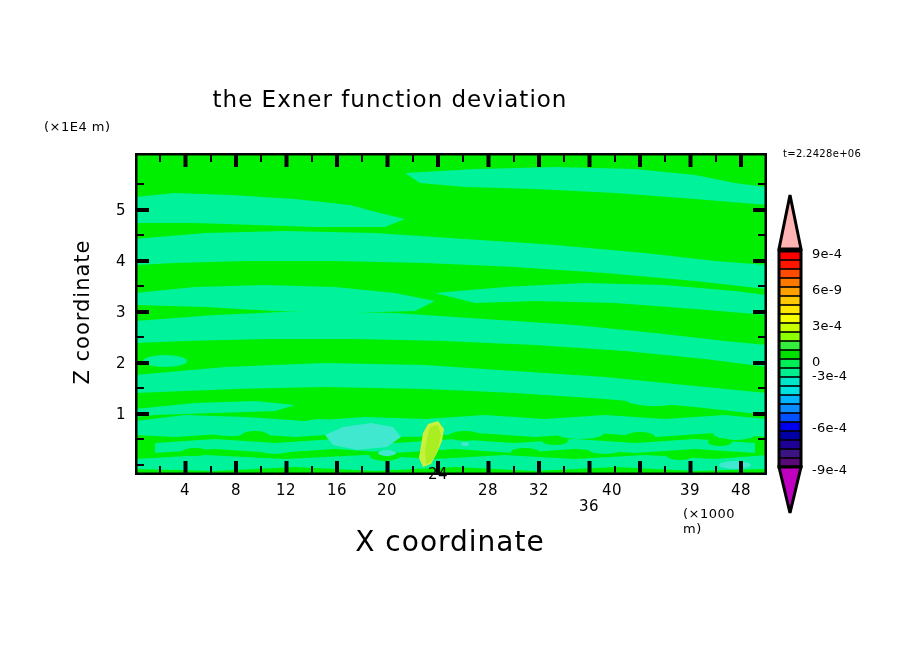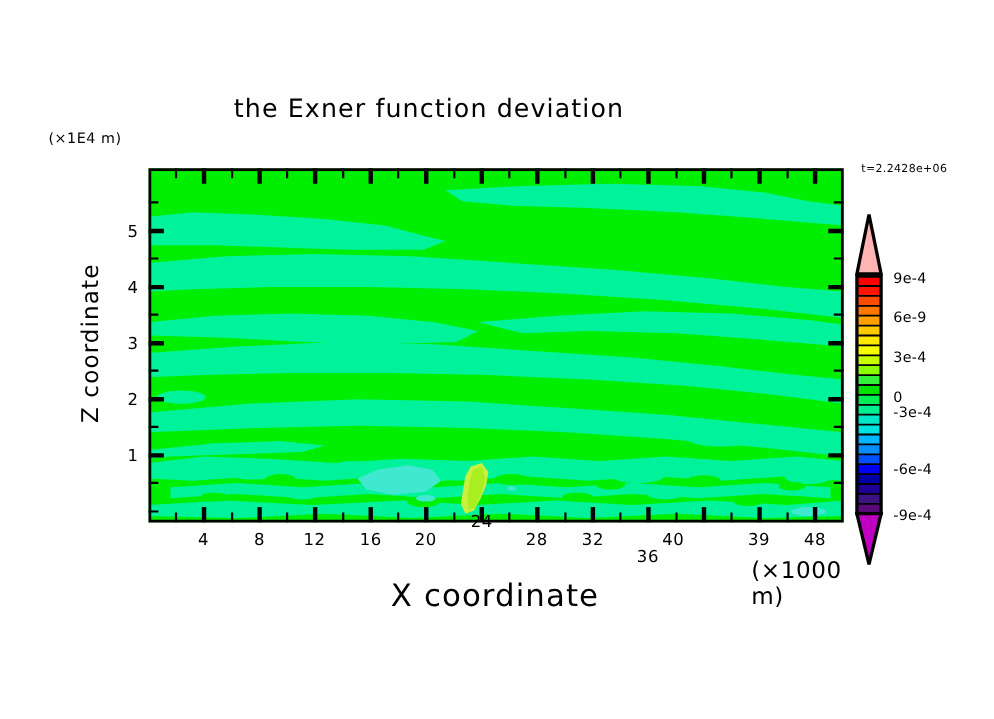--- a/index.html
+++ b/index.html
@@ -12,21 +12,21 @@
 
   #plot-title{
     position:absolute;left:0;top:86px;width:780px;text-align:center;
     font-size:23px;letter-spacing:1px;color:#000;
   }
   #zunit-label{
     position:absolute;left:44px;top:119px;font-size:13px;color:#000;
     letter-spacing:0.5px;
   }
   #xunit-label{
-    position:absolute;left:683px;top:506px;font-size:21px;color:#000;
+    position:absolute;left:683px;top:506px;font-size:13px;color:#000;
     letter-spacing:0.5px;
   }
   #time-stamp{
     position:absolute;left:783px;top:148px;font-size:10px;color:#000;
     letter-spacing:0.3px;
   }
   #x-axis-title{
     position:absolute;left:135px;top:525px;width:630px;text-align:center;
     font-size:28px;letter-spacing:1px;color:#000;
   }

